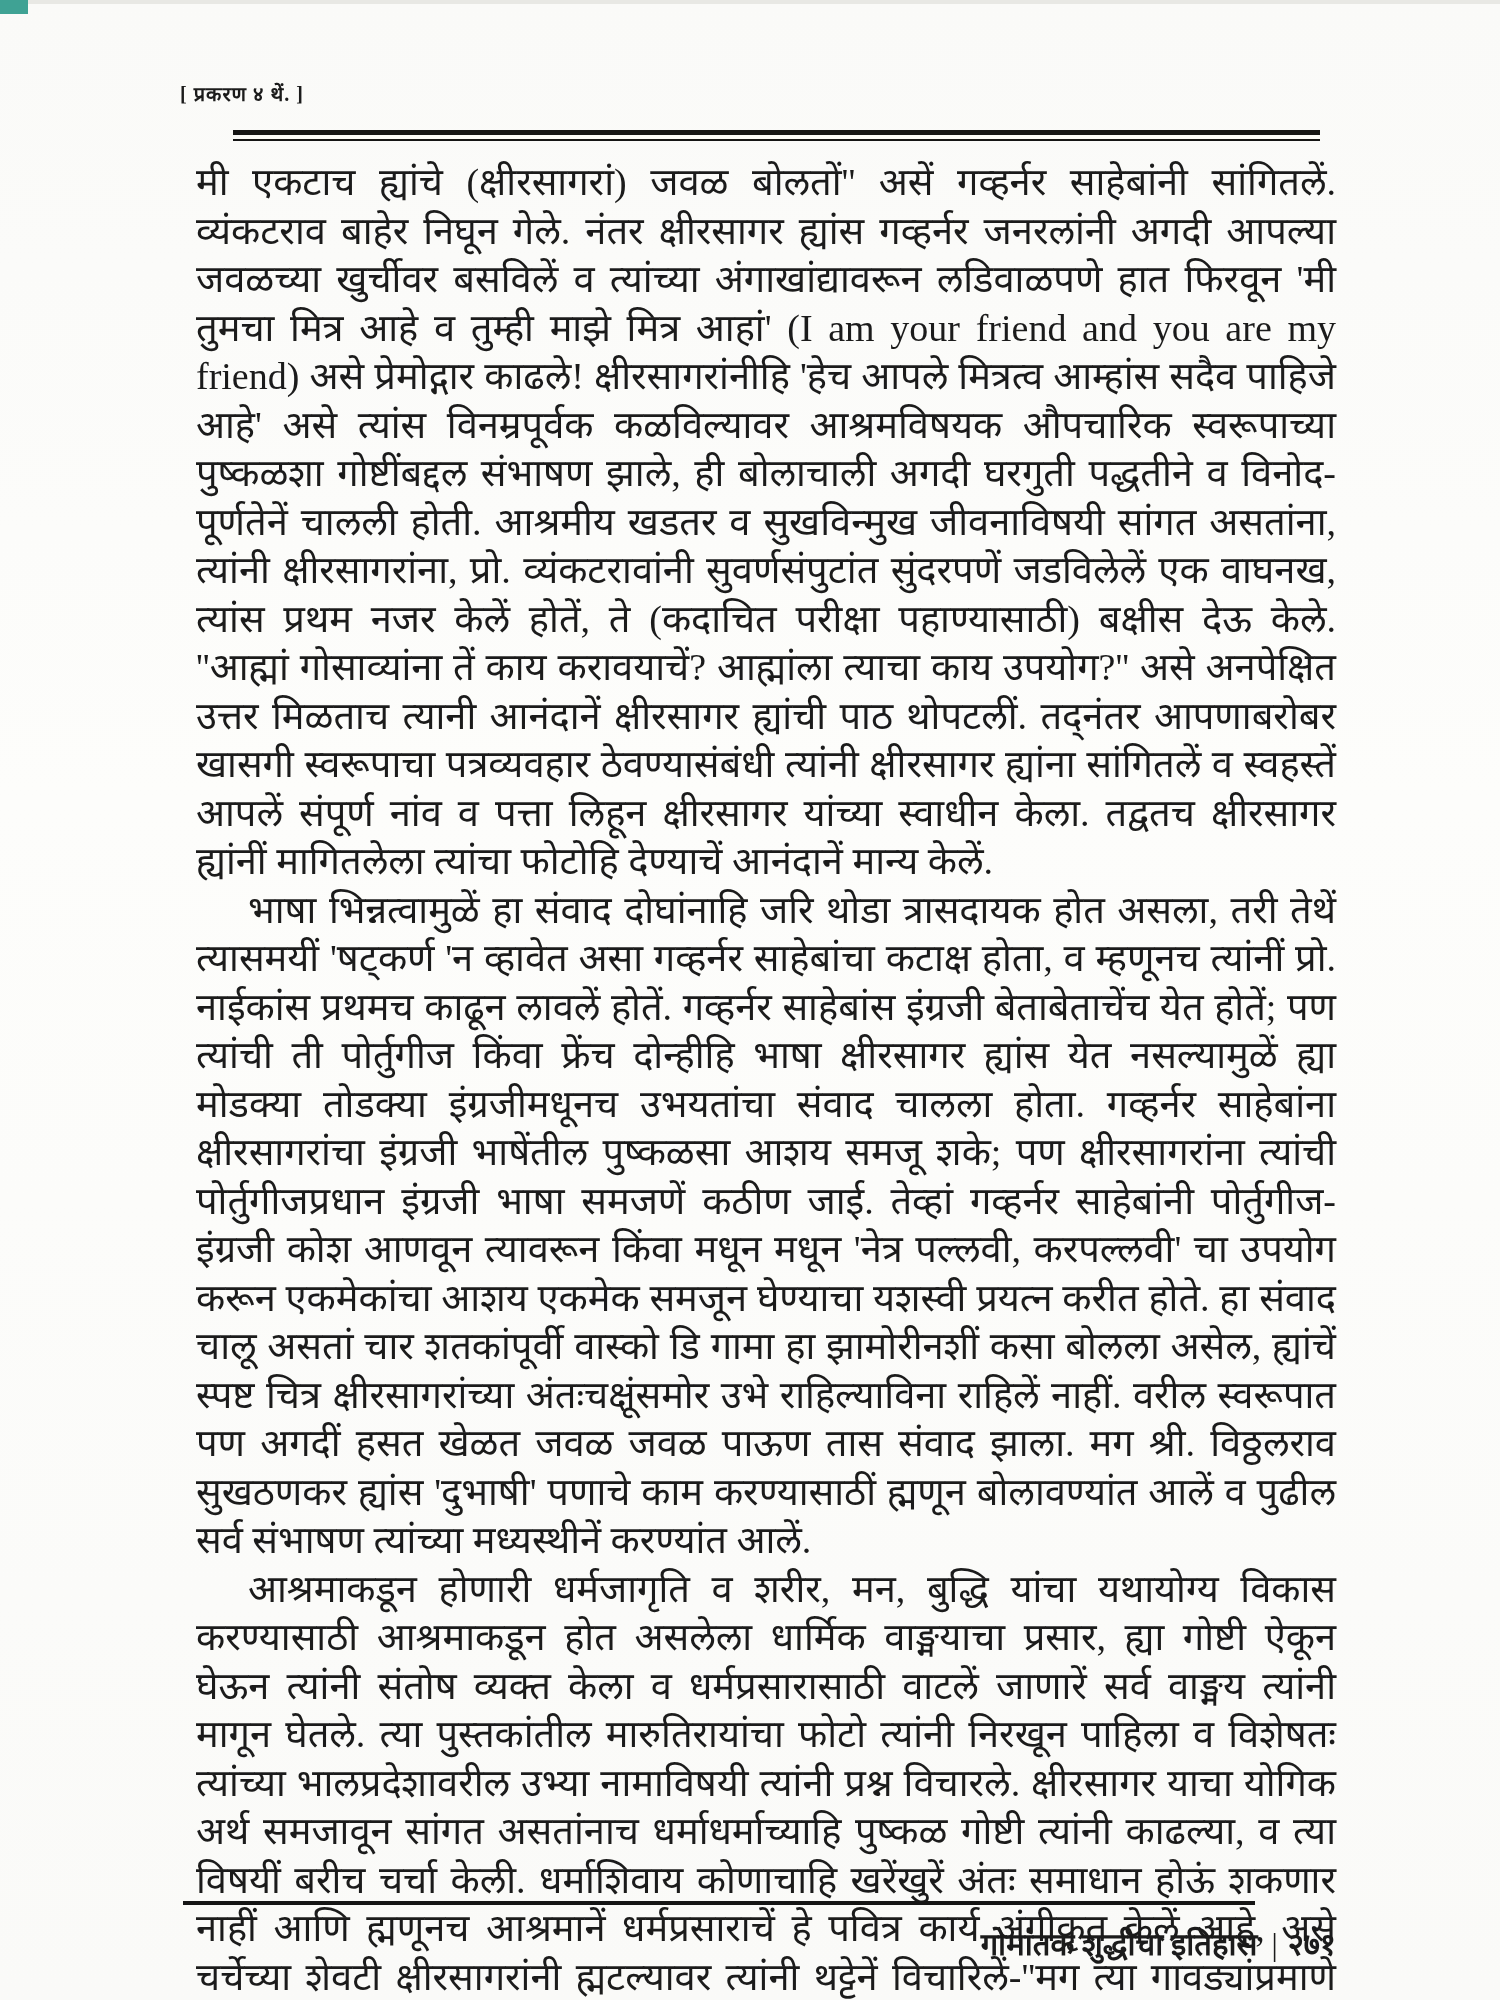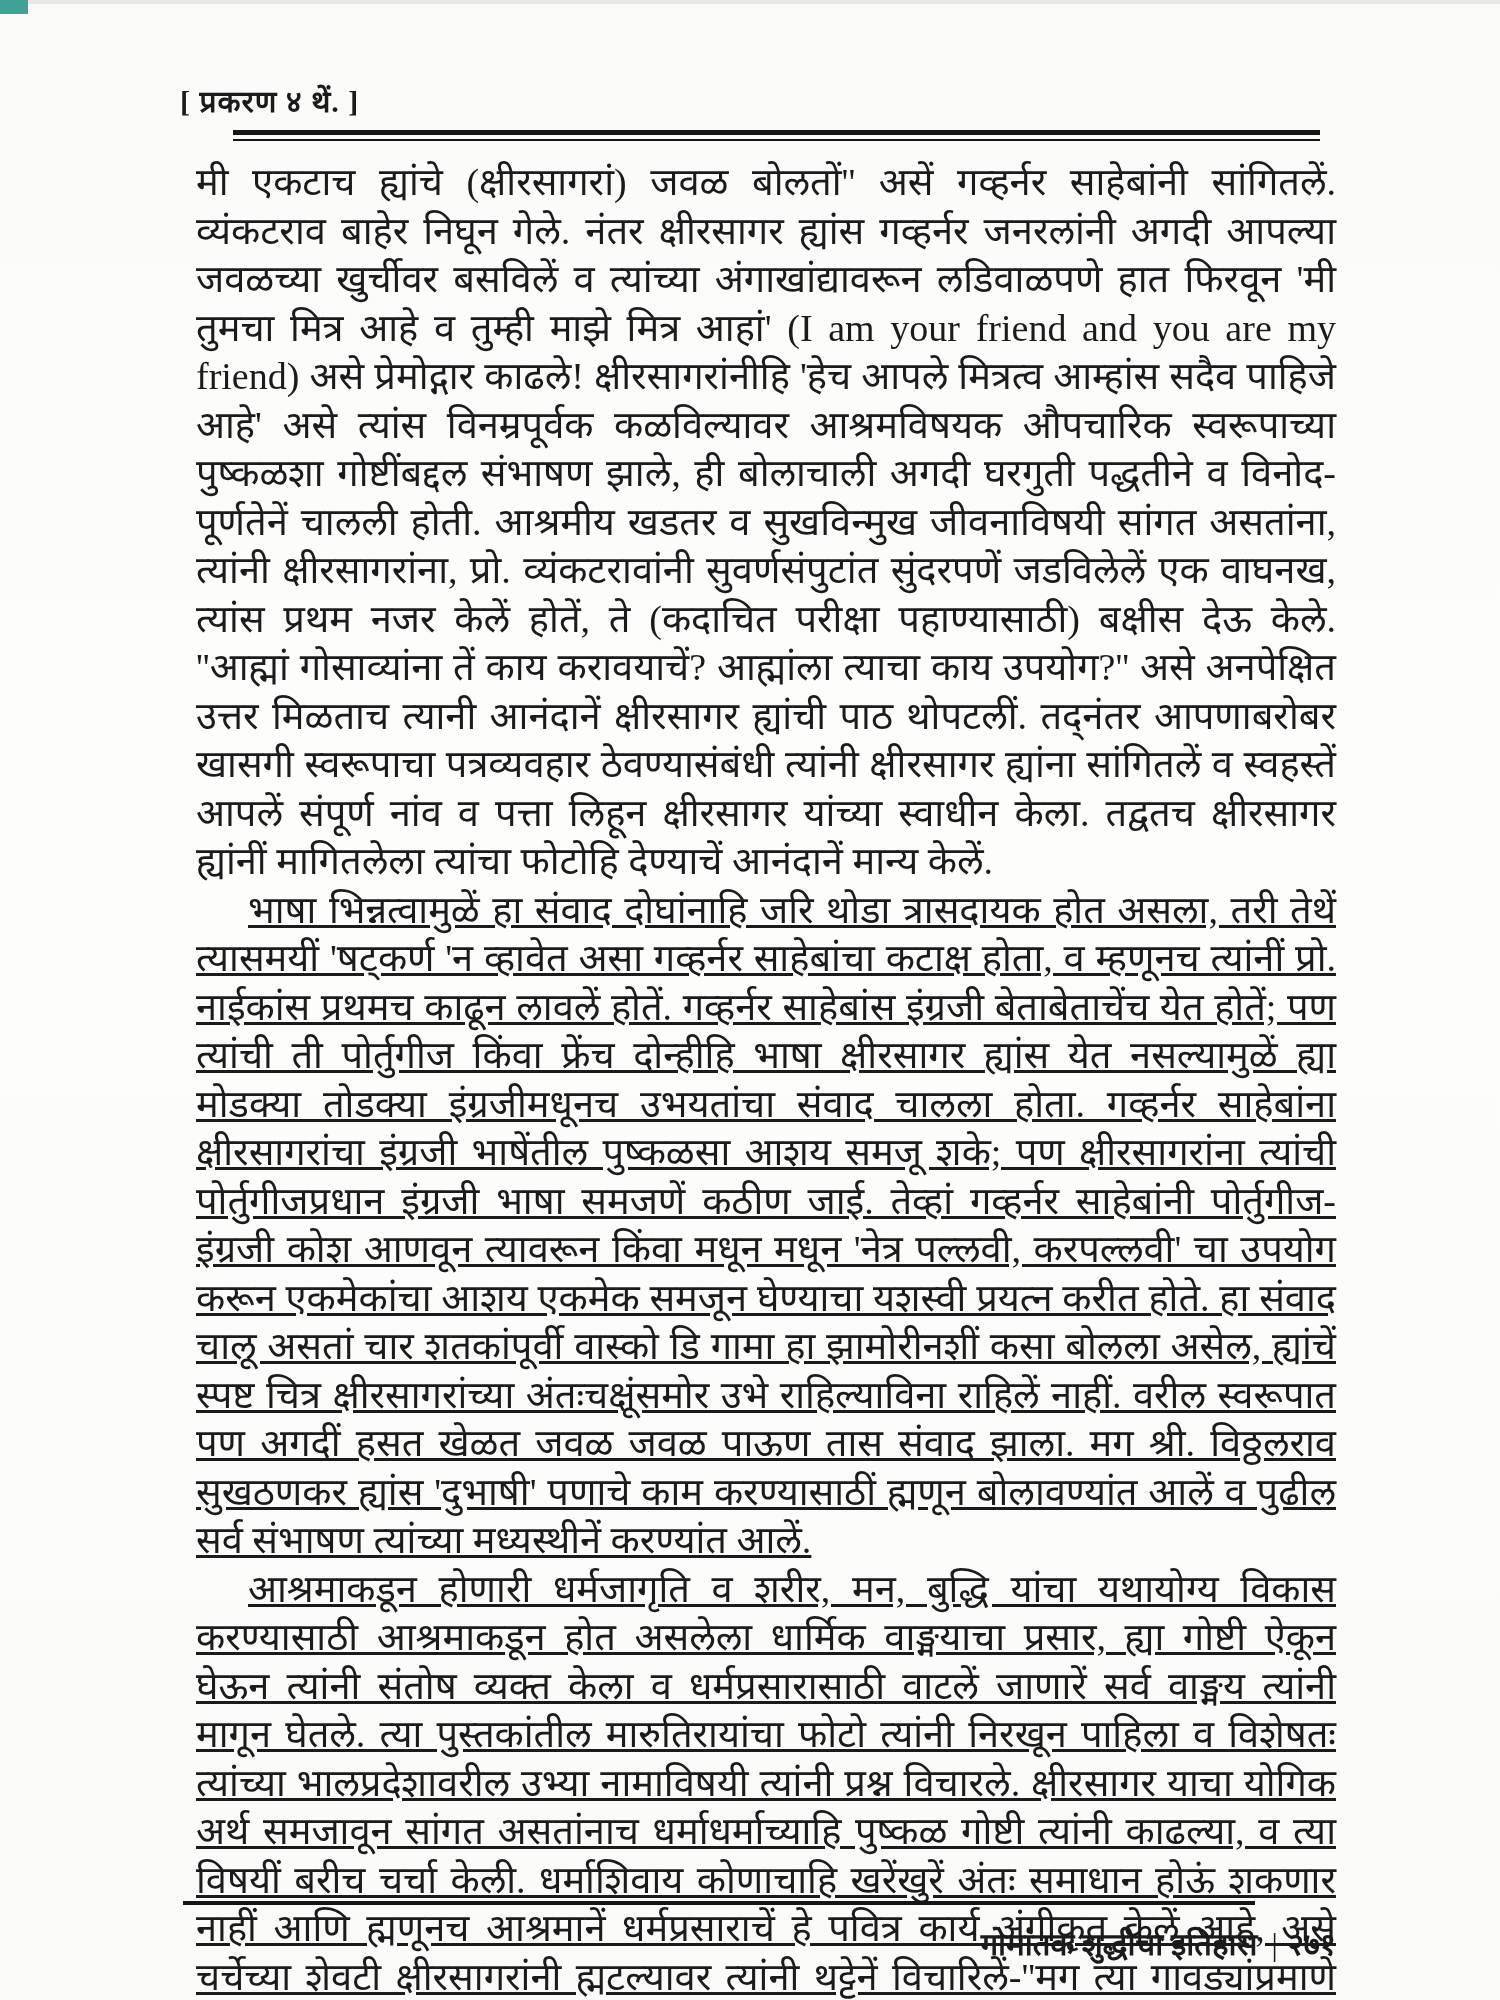--- a/index.html
+++ b/index.html
@@ -31,21 +31,21 @@
     top: 0;
     left: 0;
     width: 100%;
     height: 4px;
     background: #e8e8e4;
   }
   .chapter-header {
     position: absolute;
     left: 180px;
     top: 80px;
-    font-size: 30px;
+    font-size: 20px;
     font-weight: bold;
     letter-spacing: 1px;
     white-space: nowrap;
   }
   .header-rule {
     position: absolute;
     left: 233px;
     top: 130px;
     width: 1087px;
     height: 4px;
@@ -62,21 +62,20 @@
     text-align: justify;
     text-justify: inter-word;
     margin-left: 16px;
   }
   .body-text p {
     margin: 0;
     padding: 0;
   }
   .body-text p.indent {
     text-indent: 52px;
-    text-decoration: underline;
   }
   .footer-rule {
     position: absolute;
     left: 183px;
     top: 1901px;
     width: 1072px;
     border-top: 4px solid #151515;
   }
   .page-footer {
     position: absolute;

